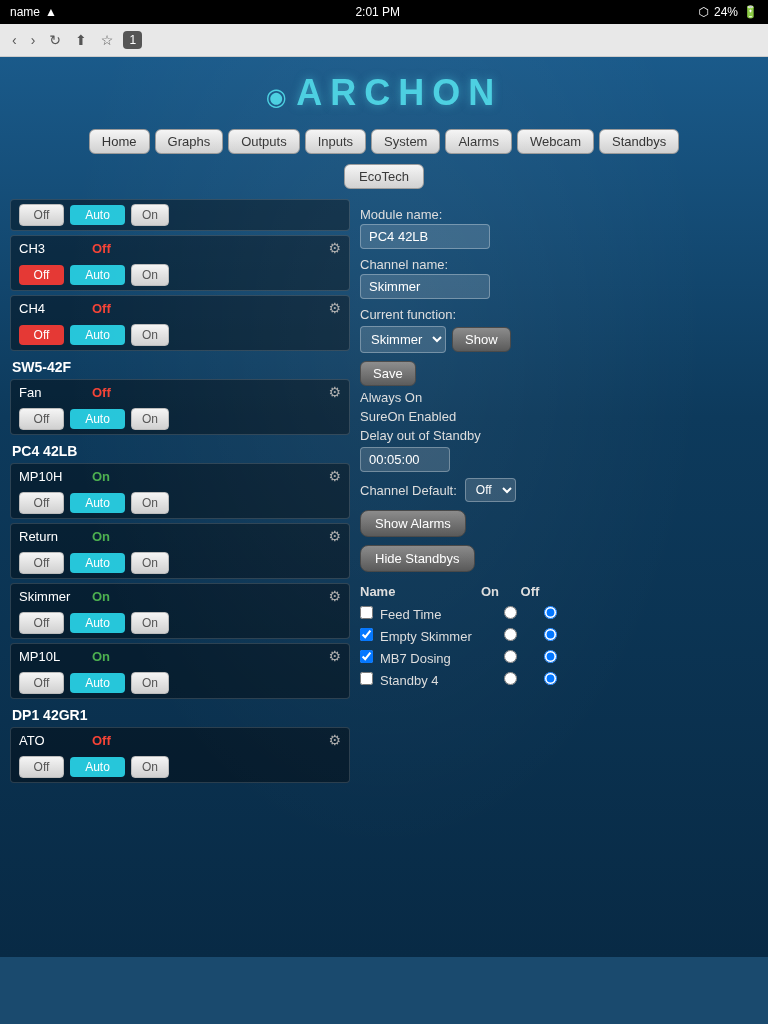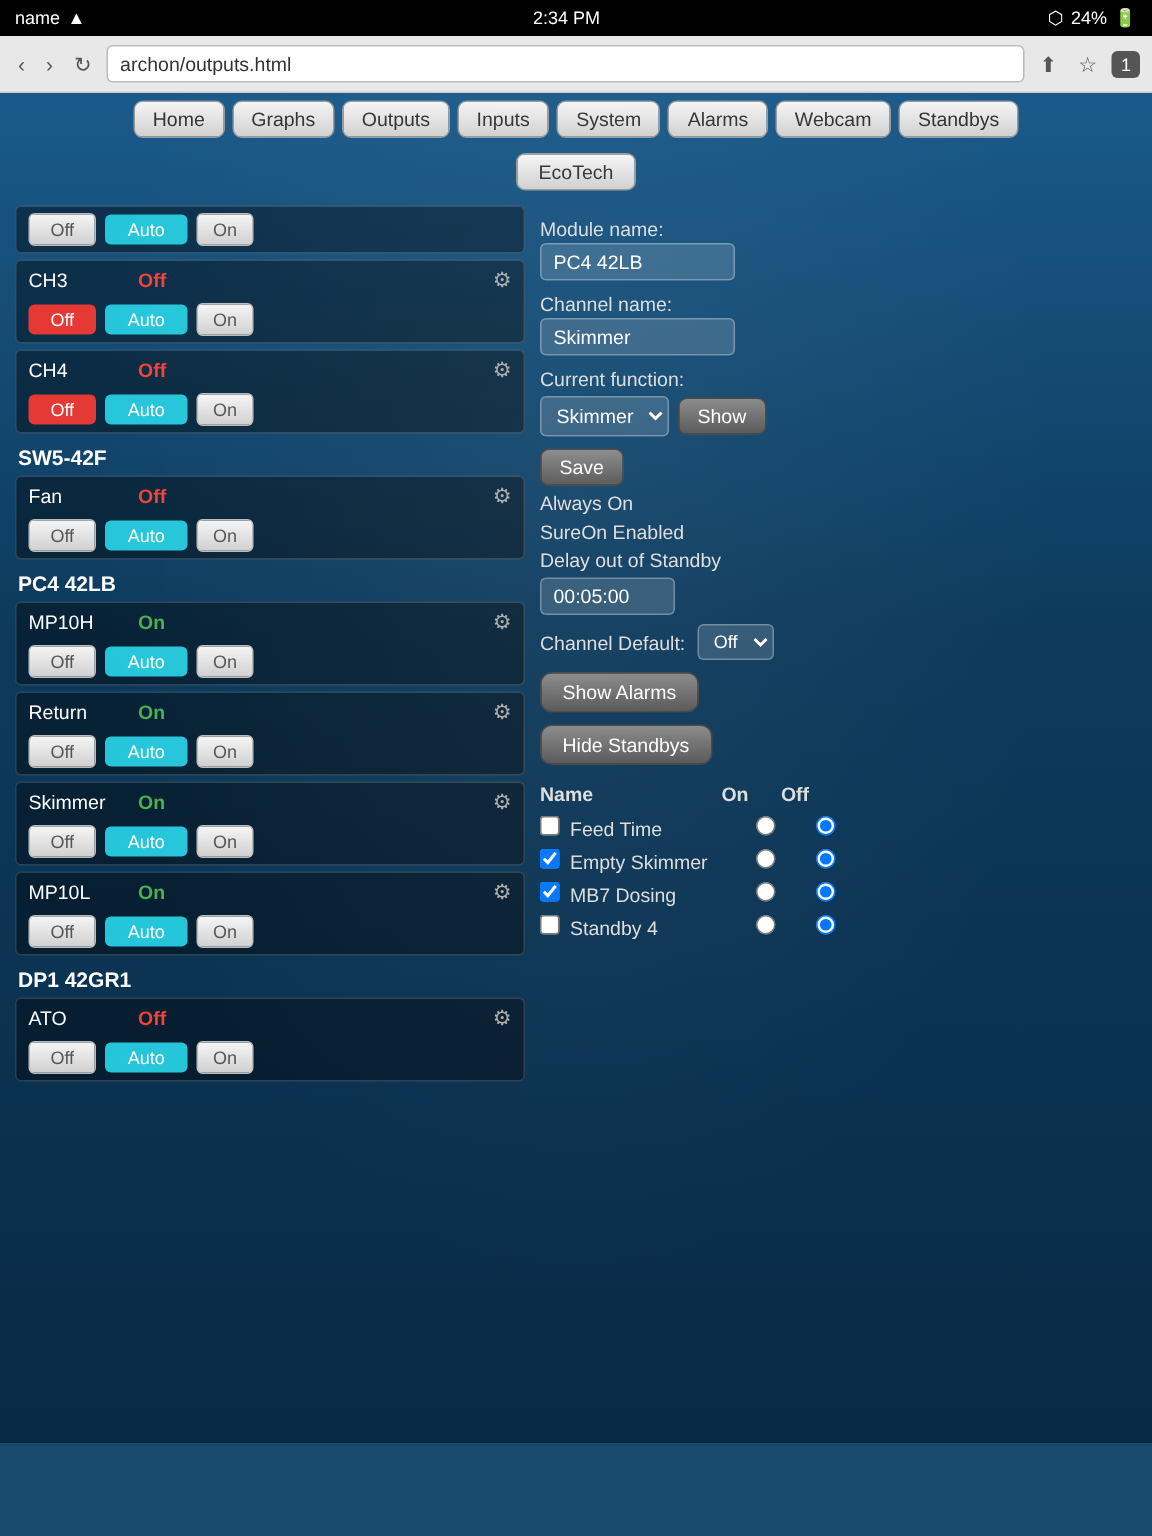--- a/index.html
+++ b/index.html
@@ -354,41 +354,44 @@
     .checkbox-col { width: 20px; }
   </style>
 </head>
 <body>
 
 <div class="status-bar">
   <div class="status-left">
     <span>name</span>
     <span>▲</span>
   </div>
-  <span>2:34 PM</span>
+  <span>2:01 PM</span>
   <div class="status-right">
     <span>⬡</span>
     <span>24%</span>
     <span>🔋</span>
   </div>
 </div>
 
 <div class="browser-bar">
   <button class="browser-nav-btn">‹</button>
   <button class="browser-nav-btn">›</button>
   <button class="browser-nav-btn">↻</button>
-  <input class="browser-url" type="text" value="archon/outputs.html" style="">
   <button class="browser-action-btn">⬆</button>
   <button class="browser-action-btn">☆</button>
   <span class="tab-count">1</span>
 </div>
 
 <div class="main-content">
   <div class="bg-overlay"></div>
 
+  <div class="logo-area">
+    <span class="logo-icon">◉</span>
+    <span class="logo-text">ARCHON</span>
+  </div>
 
   <div class="nav-bar">
     <button class="nav-btn">Home</button>
     <button class="nav-btn">Graphs</button>
     <button class="nav-btn">Outputs</button>
     <button class="nav-btn">Inputs</button>
     <button class="nav-btn">System</button>
     <button class="nav-btn">Alarms</button>
     <button class="nav-btn">Webcam</button>
     <button class="nav-btn">Standbys</button>

